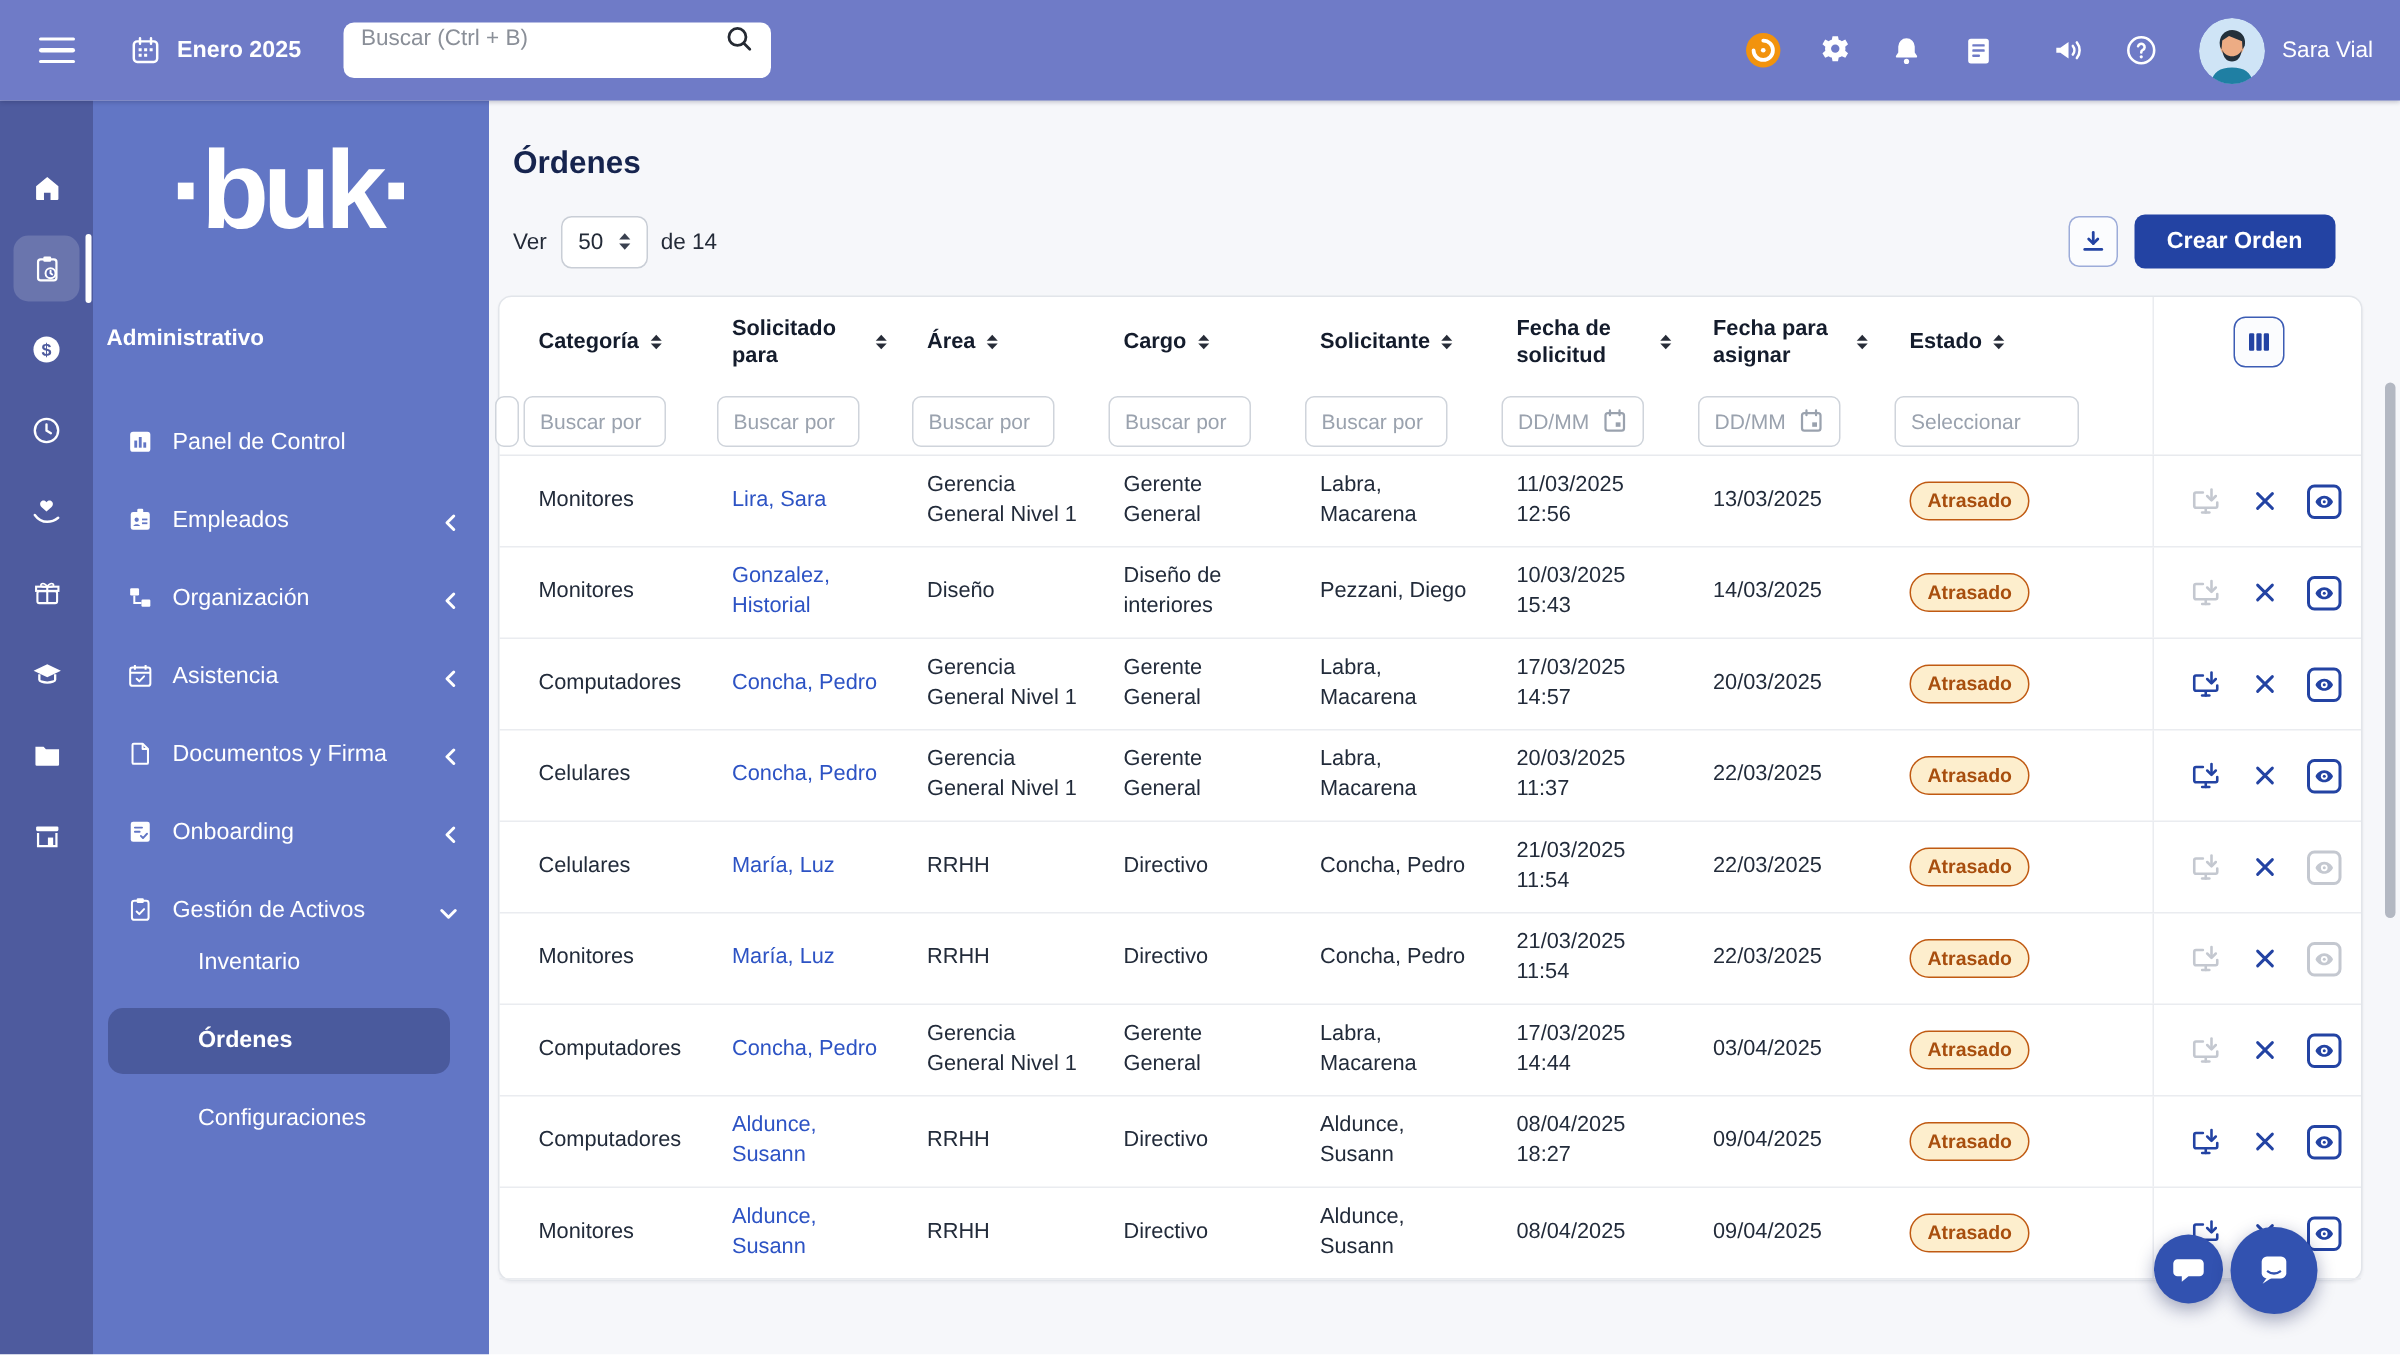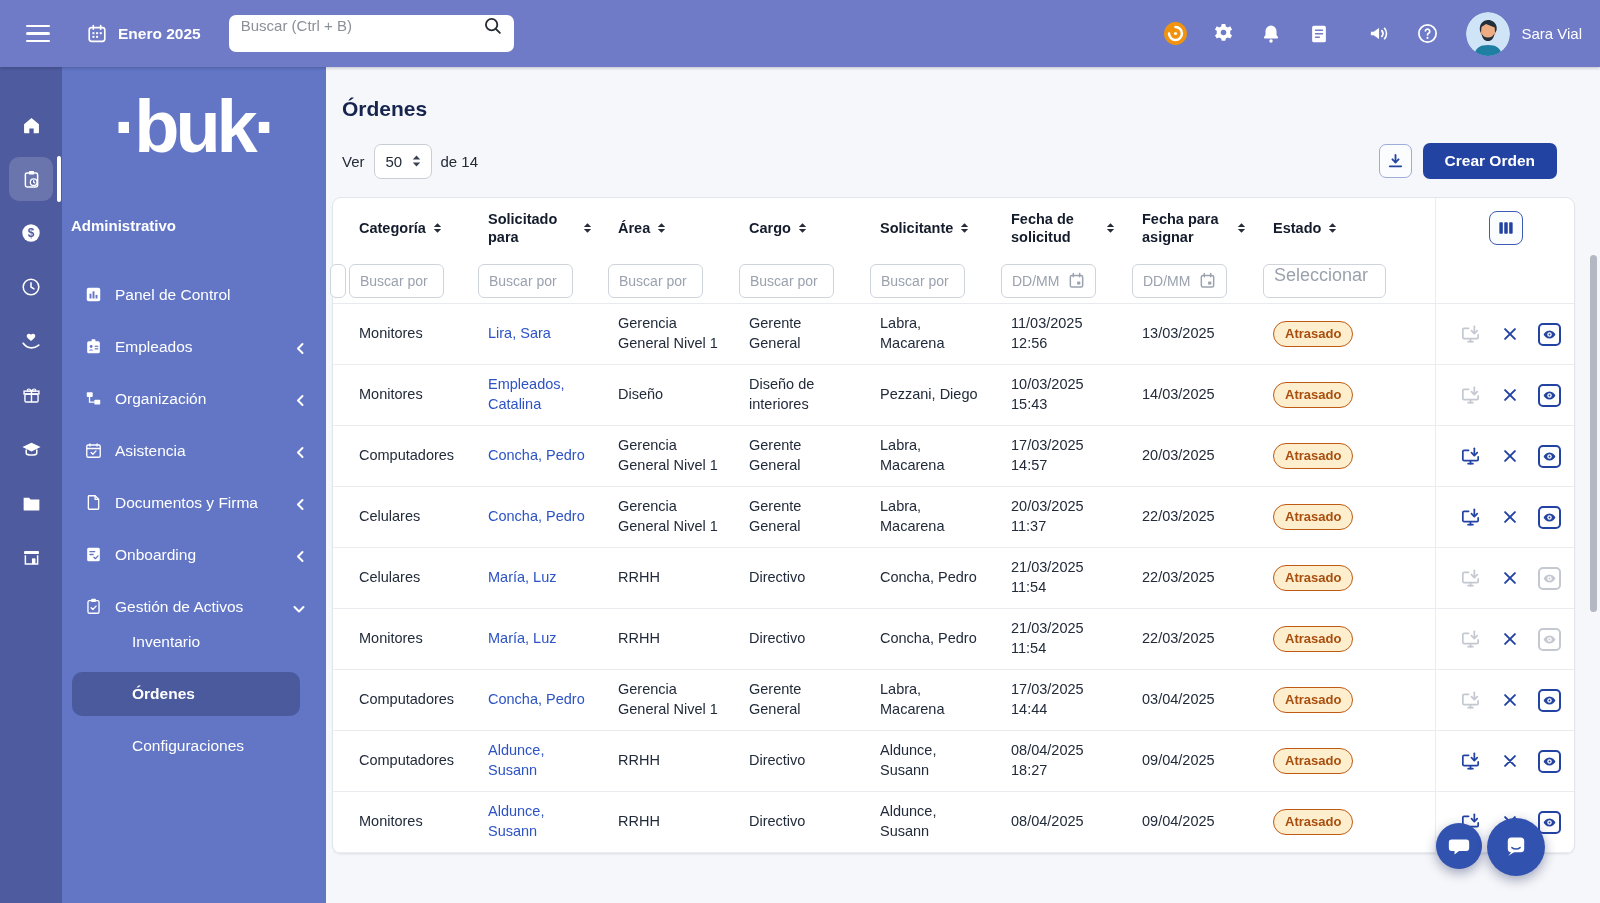--- a/index.html
+++ b/index.html
@@ -83,21 +83,21 @@
   .f-cell{ margin-left:-10px;}
   .f-text{ width:95px; height:34px; border:1px solid #cfd4db; border-radius:6px; padding:0 10px;
     font-size:14px; color:#3a4150; outline:none; font-family:"Liberation Sans",sans-serif;}
   .f-text::placeholder{ color:#9aa2ae;}
   .f-date{ width:95px; height:34px; border:1px solid #cfd4db; border-radius:6px; background:#fff;
     display:flex; align-items:center; padding:0 8px 0 10px; gap:4px;}
   .f-date input{ width:52px; border:none; outline:none; font-size:14px; color:#c2410c;
     font-family:"Liberation Sans",sans-serif;}
   .f-date input::placeholder{ color:#9aa2ae;}
   .f-select{ width:123px; height:34px; border:1px solid #cfd4db; border-radius:6px; background:#fff;
-    display:flex; padding:0 10px; font-size:18px; color:#9aa2ae; cursor:pointer;}
+    display:flex; align-items:center; padding:0 10px; font-size:14px; color:#9aa2ae; cursor:pointer;}
   .f-actions{ border-left:1px solid #eaecf0; align-self:stretch;}
 
   .trow{ min-height:61px; align-items:center; border-bottom:1px solid #eaecf0; font-size:14.5px;
     color:#222b3a;}
   .td{ padding-right:24px; line-height:1.35;}
   .td a{ color:var(--link-blue); text-decoration:none; cursor:pointer;}
   .badge{ display:inline-block; padding:3px 11px 4px; border-radius:999px; font-size:13px; font-weight:700;
     color:var(--status-atrasado-text); background:var(--status-atrasado-bg);
     border:1.5px solid var(--status-atrasado-border);}
   .td-actions{ border-left:1px solid #eaecf0; align-self:stretch; display:flex; align-items:center;
@@ -565,21 +565,21 @@
                   <path d="M9 4.2C5.5 4.2 3 7 2.2 8.5c-.2.3-.2.7 0 1C3 11 5.5 13.8 9 13.8s6-2.8 6.8-4.3c.2-.3.2-.7 0-1C15 7 12.5 4.2 9 4.2Z" fill="currentColor"></path>
                   <circle cx="9" cy="9" r="2.7" fill="#fff"></circle>
                   <circle cx="9" cy="9" r="1.2" fill="currentColor"></circle>
                 </svg>
       </button>
     </div>
   </div>
 
   <div class="grid trow">
     <div class="td c-cat">Monitores</div>
-    <div class="td"><a class="c-para">Empleados, Catalina</a></div>
+    <div class="td"><a class="c-para">Gonzalez, Historial</a></div>
     <div class="td c-area">Diseño</div>
     <div class="td c-cargo">Diseño de interiores</div>
     <div class="td c-sol">Pezzani, Diego</div>
     <div class="td">
               <div class="c-fsd">10/03/2025</div>
               <div class="c-fst">15:43</div>
             </div>
     <div class="td c-fa">14/03/2025</div>
     <div class="td"><span class="badge c-est">Atrasado</span></div>
     <div class="td-actions">

